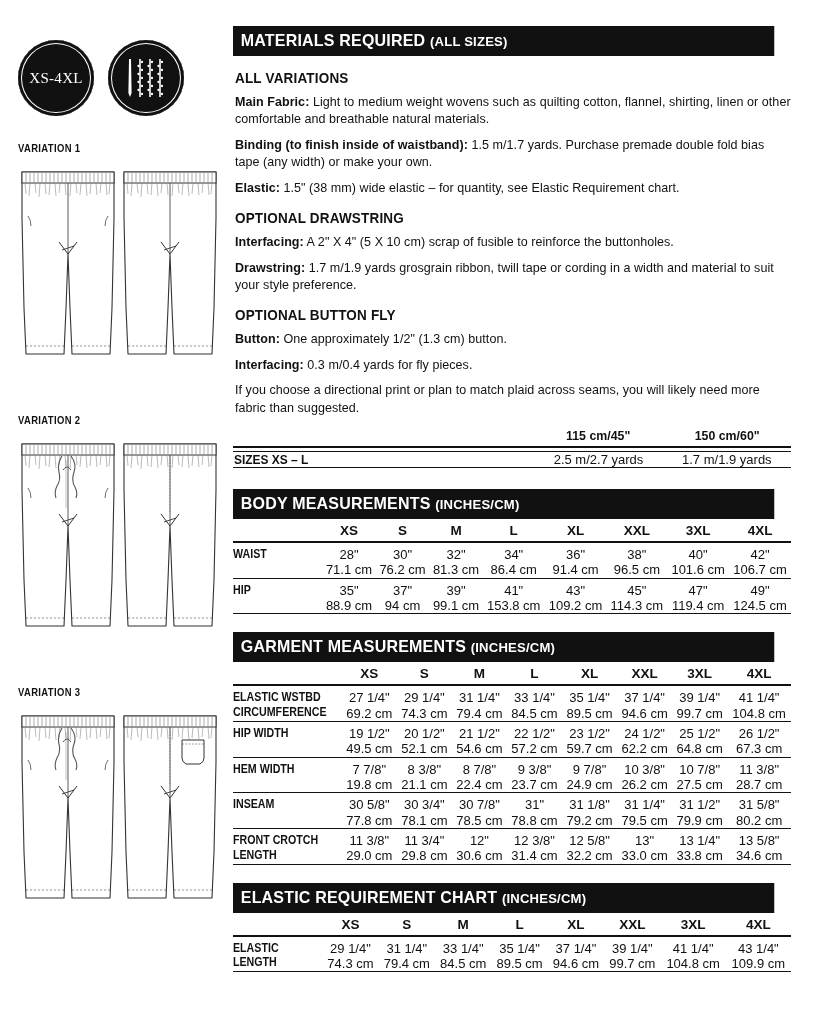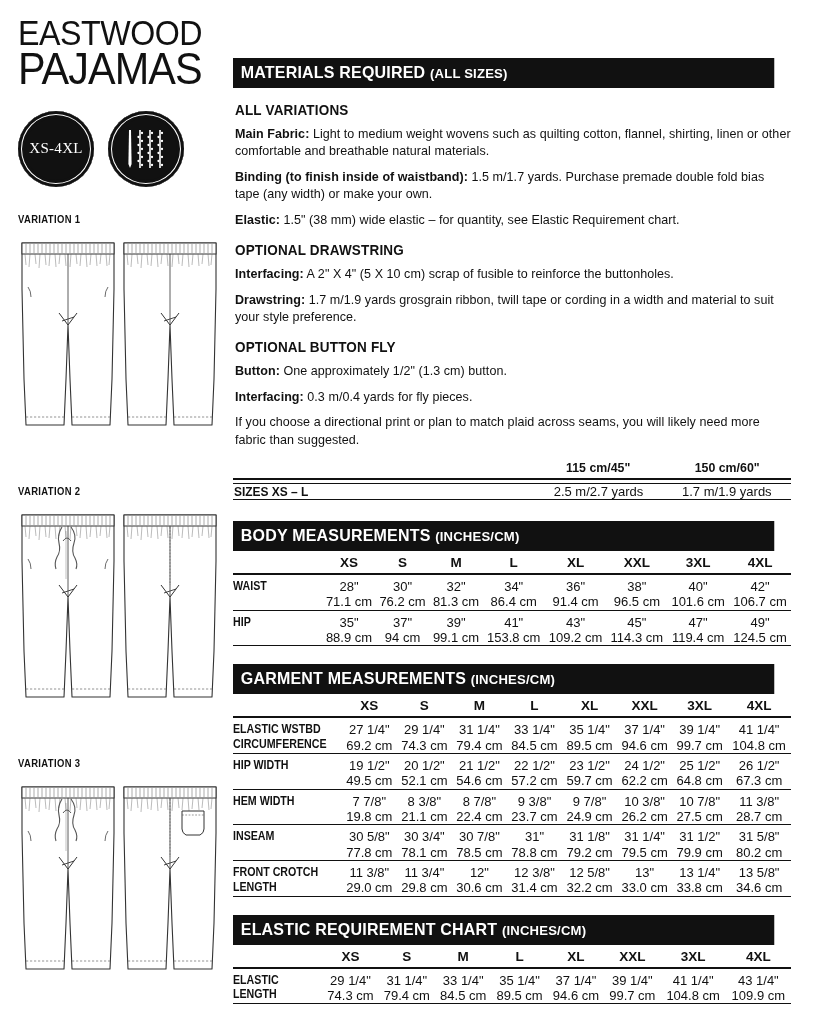--- a/index.html
+++ b/index.html
@@ -44,21 +44,21 @@
   .var-label{
     font-size:10.5px;font-weight:700;letter-spacing:0.4px;
     margin-top:26px;margin-bottom:4px;
     transform:scaleX(0.9);transform-origin:left center;
     color:#111;
   }
   .var-block{width:200px;}
   .var-block svg{display:block;}
 
   
-  .right-col{position:absolute;left:233px;top:26px;width:558px;margin-top:32px;}
+  .right-col{position:absolute;left:233px;top:26px;width:558px;}
 
   .bar{
     background:#111;color:#fff;
     padding:5px 7px 6px 8px;
     font-size:16.5px;font-weight:700;letter-spacing:0.2px;
     transform:scaleX(0.97);transform-origin:left center;
     white-space:nowrap;
   }
   .bar .small{font-size:13.5px;}
 
@@ -110,24 +110,20 @@
   }
   .cellpair .l2{display:block;}
 </style>
 </head>
 <body>
 
 <div class="page">
 
   <div class="left-col">
 
-    <div class="brand">
-      <div class="brand-line1">EASTWOOD</div>
-      <div class="brand-line2">PAJAMAS</div>
-    </div>
 
     <div class="badges">
       <div class="badge">
         <span class="badge-text">XS-4XL</span>
       </div>
       <div class="badge">
         <svg width="48" height="50" viewBox="0 0 48 50">
 
           <path d="M7 6 L9 6 L9.6 40 L8 44 L6.4 40 Z" fill="#fff"></path>
 

